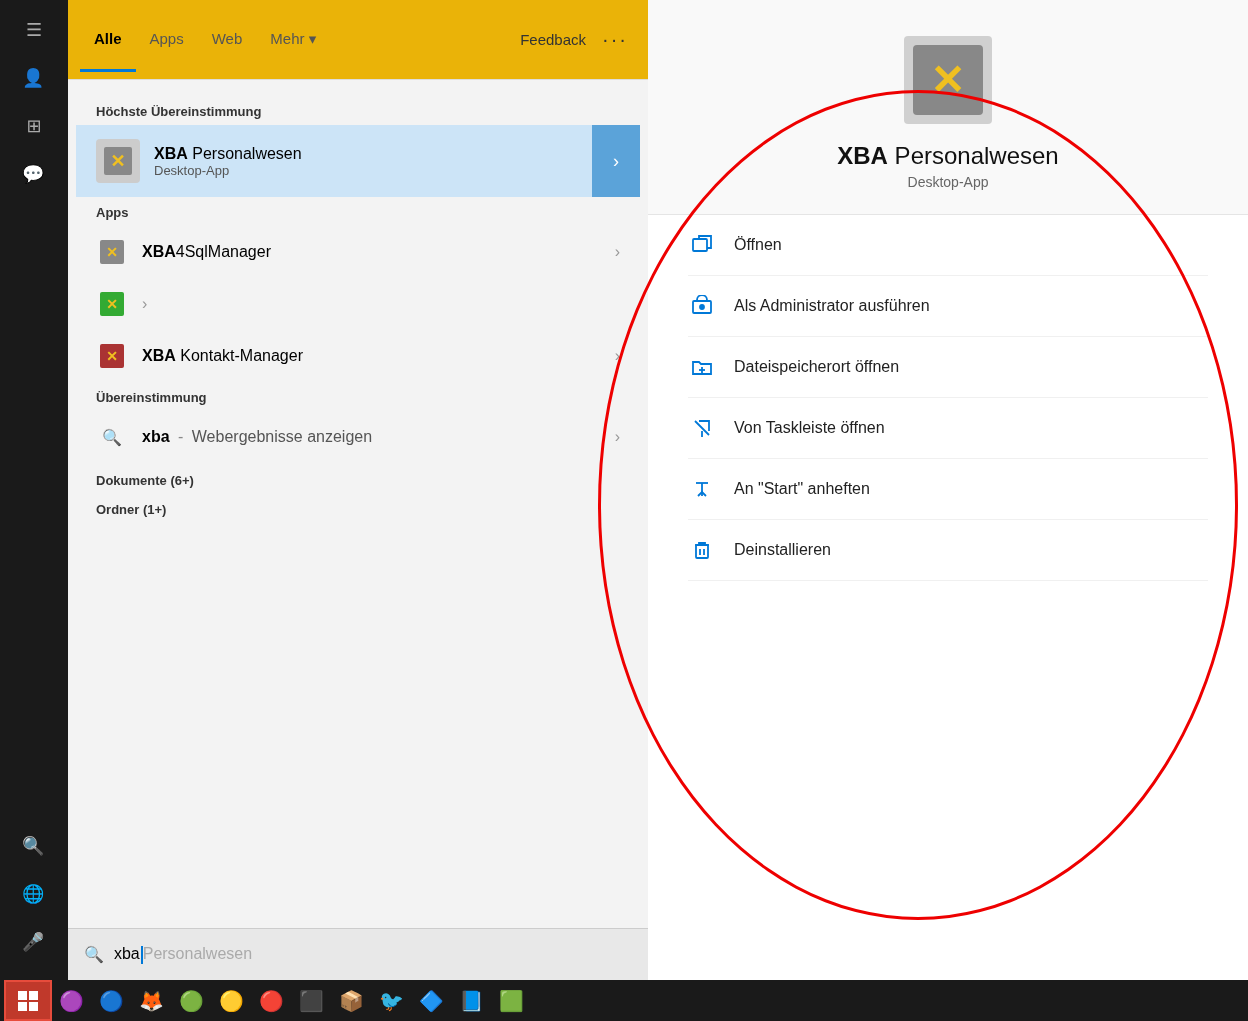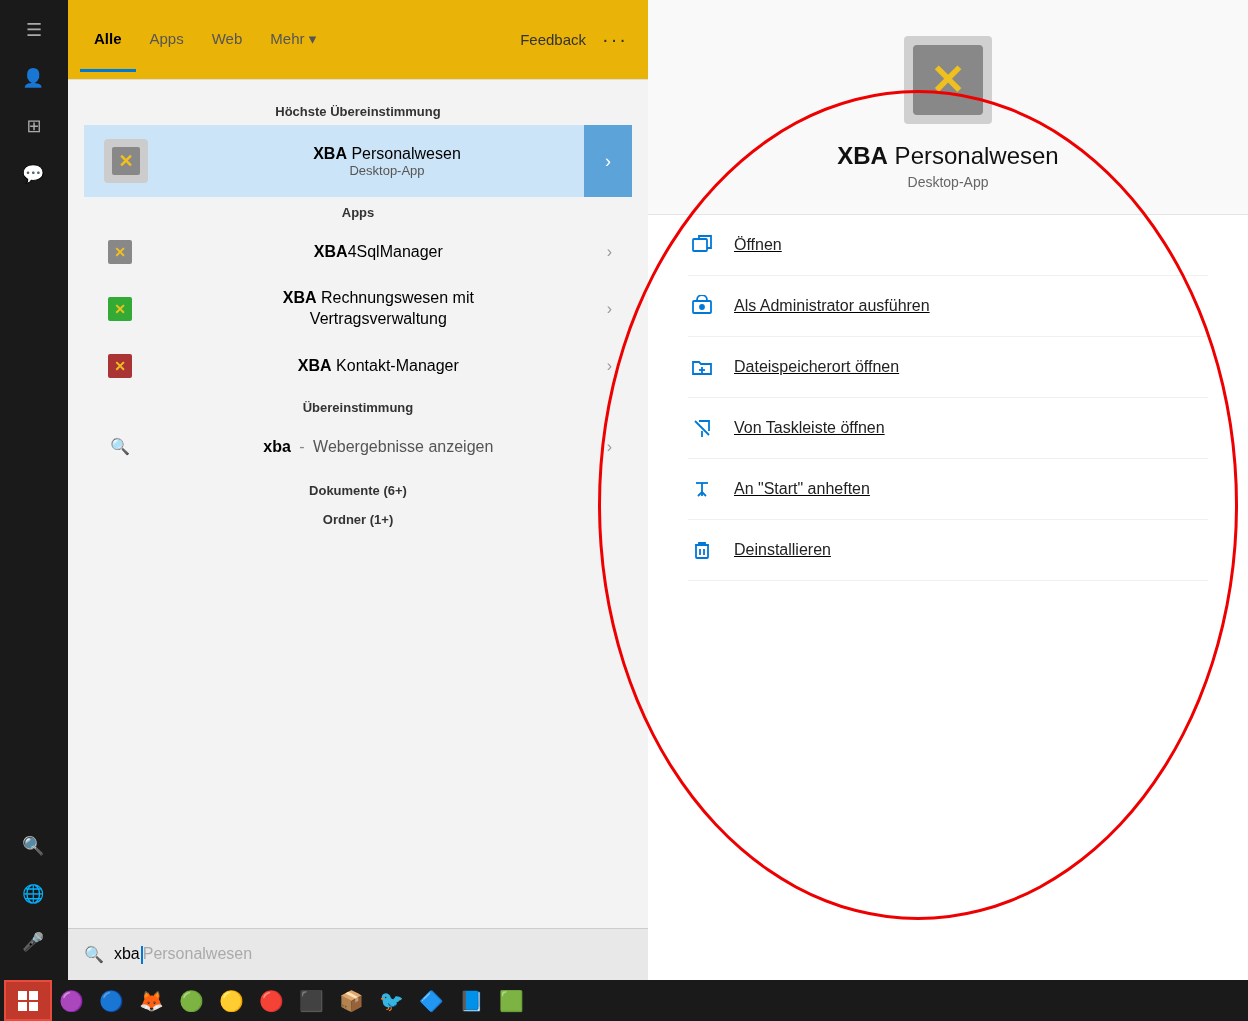--- a/index.html
+++ b/index.html
@@ -87,22 +87,21 @@
       color: #333;
       cursor: pointer;
       padding: 4px 8px;
       letter-spacing: 2px;
     }
 
     
     .results-content {
       flex: 1;
       overflow-y: auto;
-      padding: 16px 16px;
-      text-align: center;
+      padding: 16px 8px;
     }
 
     .section-header {
       font-size: 13px;
       font-weight: 600;
       color: #333;
       padding: 8px 20px 6px;
     }
 
     
@@ -246,21 +245,20 @@
       margin-bottom: 18px;
     }
     .detail-app-name { font-size: 24px; font-weight: 600; color: #111; margin-bottom: 4px; }
     .detail-app-name span { font-weight: 400; }
     .detail-app-sub { font-size: 14px; color: #666; }
 
     
     .detail-actions {
       width: 100%;
       padding: 0 40px;
-      text-decoration: underline;
     }
     .detail-action {
       display: flex;
       align-items: center;
       padding: 16px 0;
       border-bottom: 1px solid #f0f0f0;
       cursor: pointer;
     }
     .detail-action-icon {
       width: 28px;
@@ -404,23 +402,20 @@
         <div class="list-name"><strong>XBA</strong>4SqlManager</div>
       </div>
       <div class="list-arrow">›</div>
     </div>
 
     <div class="list-item list-item-2line">
       <div class="list-icon">
         <div class="xba-icon-yellow" style="width:24px;height:24px;font-size:14px;background:#3a3;">
             <span class="xba-x" style="font-size:14px;">✕</span>
           </div>
-      </div>
-      <div class="list-text">
-        <div class="list-name"><strong>XBA</strong> Rechnungswesen mit<br>Vertragsverwaltung</div>
       </div>
       <div class="list-arrow">›</div>
     </div>
 
     <div class="list-item">
       <div class="list-icon">
         <div class="xba-icon-yellow" style="width:24px;height:24px;font-size:14px;background:#a33;">
             <span class="xba-x" style="font-size:14px;">✕</span>
           </div>
       </div>

